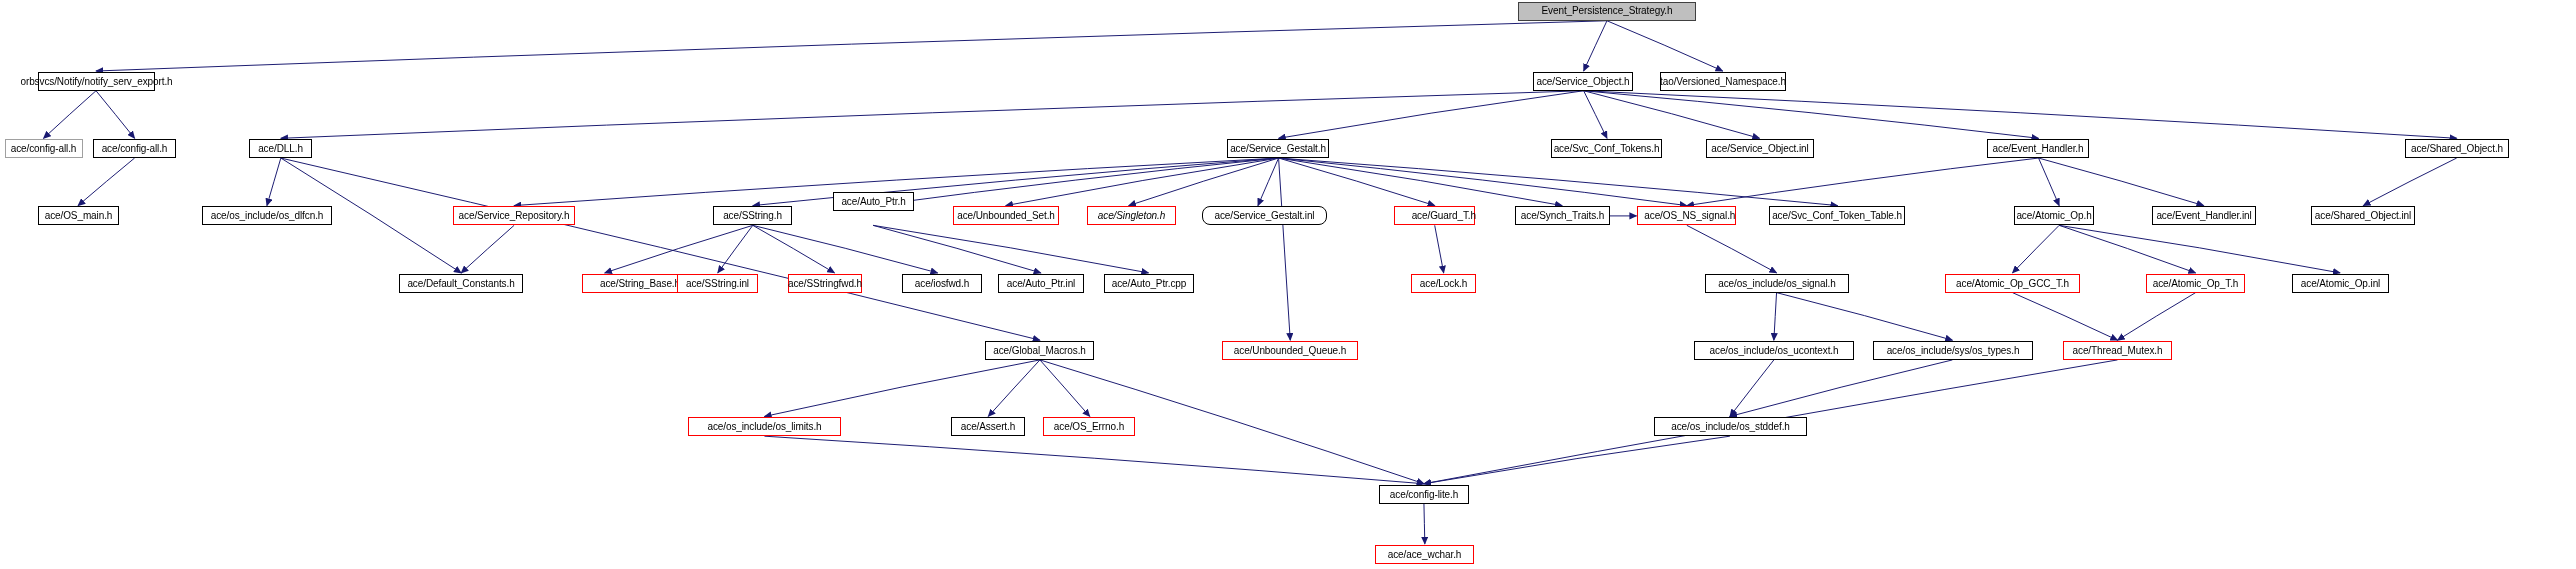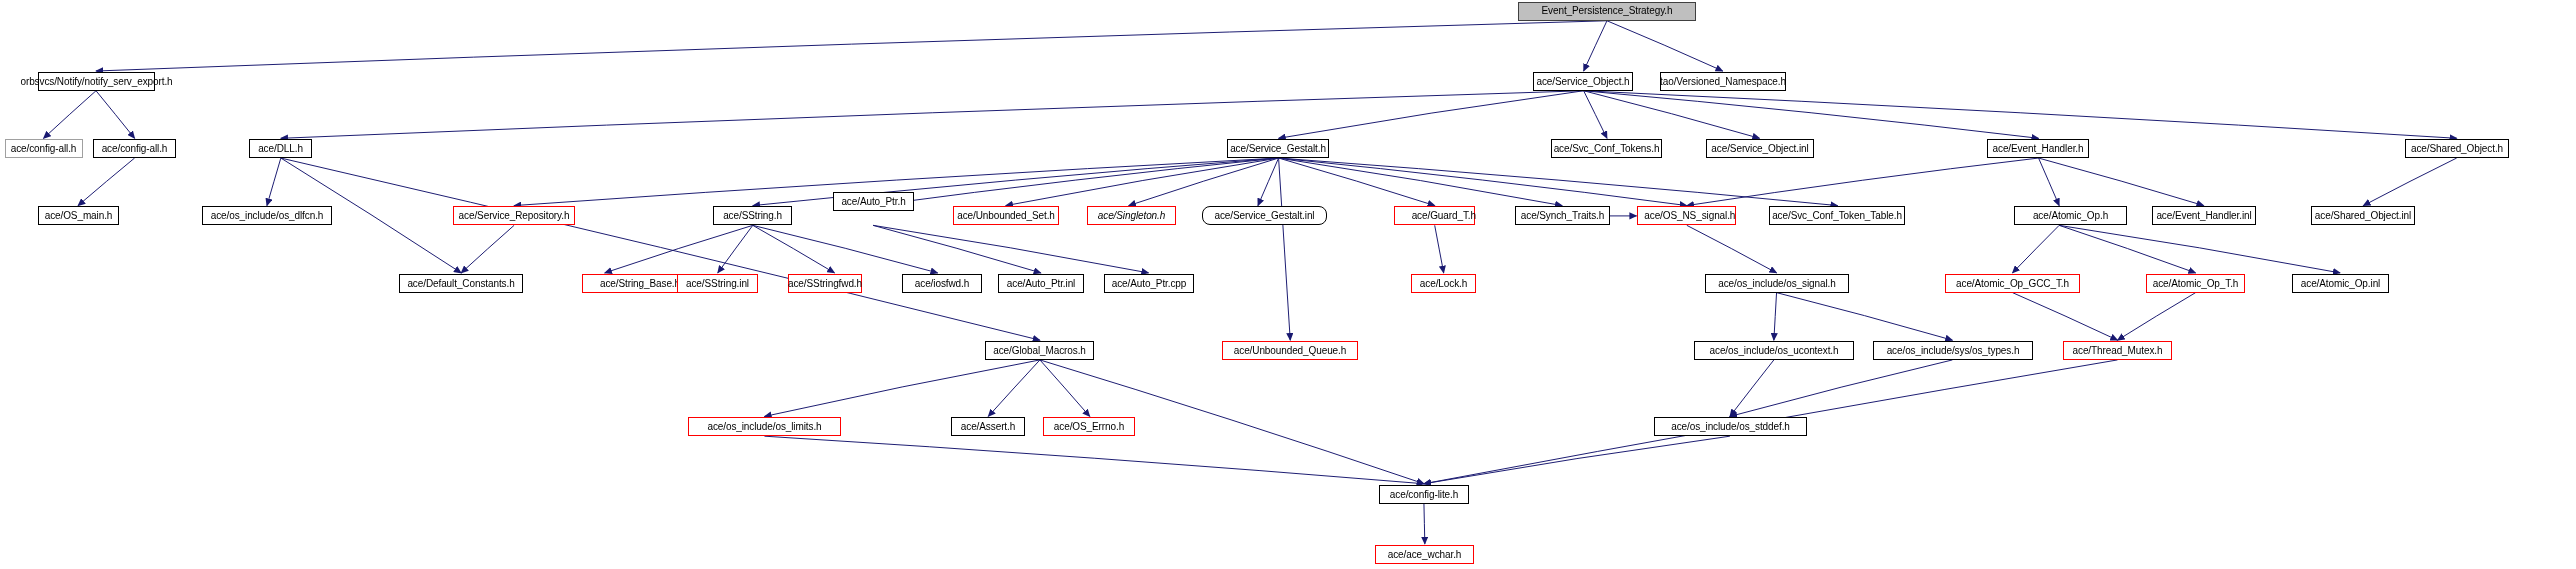--- a/index.html
+++ b/index.html
@@ -135,21 +135,21 @@
     <div class="node red" style="left: 453px; top: 206px; width: 122px;">ace/Service_Repository.h</div>
     <div class="node" style="left: 713px; top: 206px; width: 79px;">ace/SString.h</div>
     <div class="node" style="left: 833px; top: 192px; width: 81px;">ace/Auto_Ptr.h</div>
     <div class="node red" style="left: 953px; top: 206px; width: 106px;">ace/Unbounded_Set.h</div>
     <div class="node red" style="left: 1087px; top: 206px; width: 89px; font-style: italic;">ace/Singleton.h</div>
     <div class="node" style="left: 1202px; top: 206px; width: 125px; border-radius: 8px;">ace/Service_Gestalt.inl</div>
     <div class="node red" style="left: 1394px; top: 206px; width: 81px; padding-left: 24px;">ace/Guard_T.h</div>
     <div class="node" style="left: 1515px; top: 206px; width: 95px;">ace/Synch_Traits.h</div>
     <div class="node red" style="left: 1637px; top: 206px; width: 99px; padding-left: 12px;">ace/OS_NS_signal.h</div>
     <div class="node" style="left: 1769px; top: 206px; width: 136px;">ace/Svc_Conf_Token_Table.h</div>
-    <div class="node" style="left: 2014px; top: 206px; width: 113px;">ace/Atomic_Op.h</div>
+    <div class="node" style="left: 2014px; top: 206px; width: 80px;">ace/Atomic_Op.h</div>
     <div class="node" style="left: 2152px; top: 206px; width: 104px;">ace/Event_Handler.inl</div>
     <div class="node" style="left: 2311px; top: 206px; width: 104px;">ace/Shared_Object.inl</div>
     <div class="node" style="left: 399px; top: 274px; width: 124px;">ace/Default_Constants.h</div>
     <div class="node red" style="left: 558px; top: 274px; width: 116px; margin-left: 24px;">ace/String_Base.h</div>
     <div class="node red" style="left: 677px; top: 274px; width: 81px;">ace/SString.inl</div>
     <div class="node red" style="left: 788px; top: 274px; width: 74px;">ace/SStringfwd.h</div>
     <div class="node" style="left: 902px; top: 274px; width: 80px;">ace/iosfwd.h</div>
     <div class="node" style="left: 998px; top: 274px; width: 86px;">ace/Auto_Ptr.inl</div>
     <div class="node" style="left: 1104px; top: 274px; width: 90px;">ace/Auto_Ptr.cpp</div>
     <div class="node red" style="left: 1411px; top: 274px; width: 65px;">ace/Lock.h</div>

